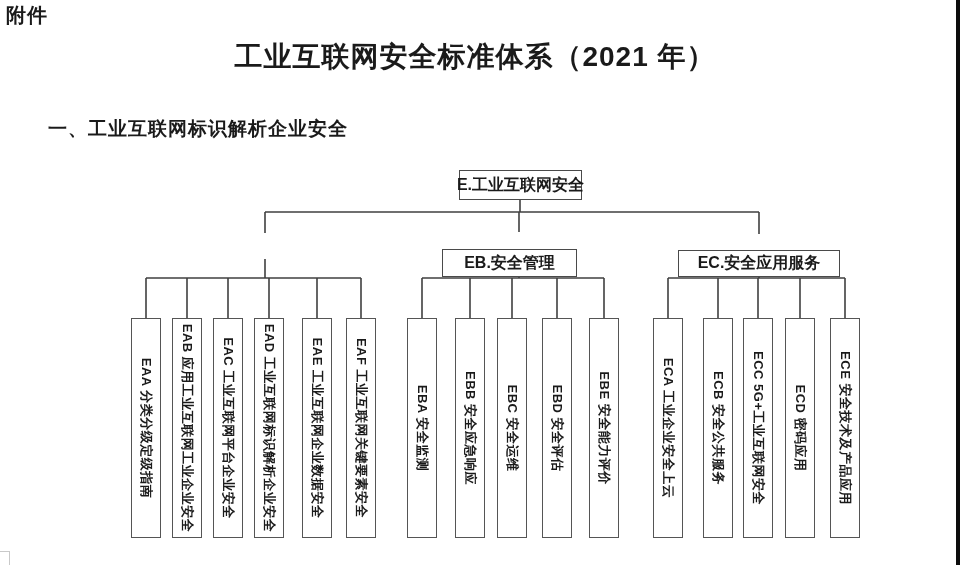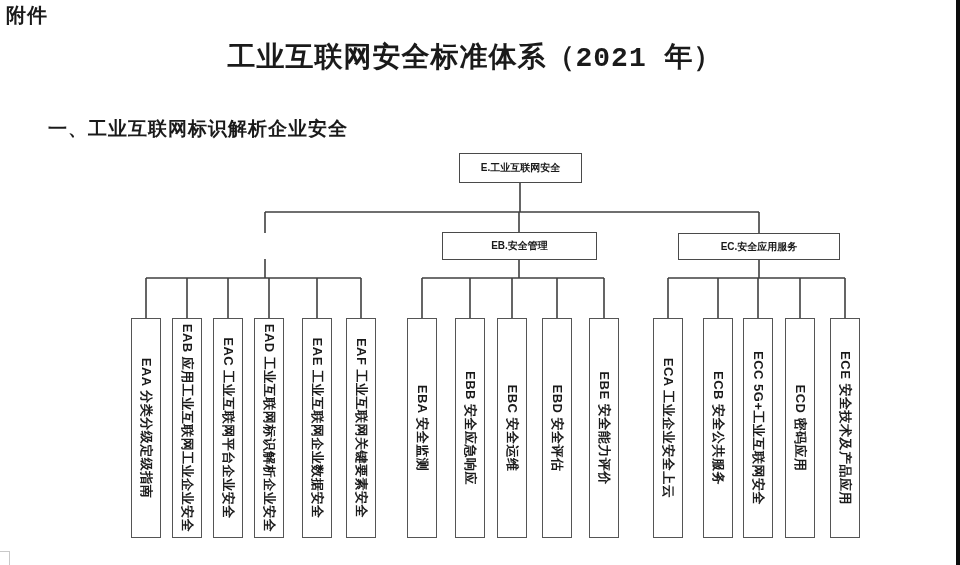--- a/index.html
+++ b/index.html
@@ -7,38 +7,39 @@
     width:960px; height:565px; position:relative; overflow:hidden;
     background:#ffffff; color:#1a1a1a;
     font-family:"Liberation Sans", sans-serif;
   }
   .attachment {
     position:absolute; left:6px; top:2px;
     font-size:20px; font-weight:bold; letter-spacing:1px;
   }
   .page-title {
     position:absolute; left:0; top:38px; width:950px;
-    text-align:center; font-size:28px; font-weight:bold; letter-spacing:1px;font-family:Liberation Mono, monospace;
+    text-align:center; font-size:28px; font-weight:bold; letter-spacing:1px;
   }
   .section-heading {
     position:absolute; left:48px; top:116px;
     font-size:19px; font-weight:600; letter-spacing:1px;
   }
   .diagram { position:absolute; left:0; top:0; width:960px; height:565px; }
   svg.connectors { position:absolute; left:0; top:0; }
   svg.connectors line { stroke:#3f3f3f; stroke-width:1.6; }
   .node {
     position:absolute; background:#ffffff; border:1.6px solid #4a4a4a;
     display:flex; align-items:center; justify-content:center;
-    font-weight:bold; font-size:10px; white-space:nowrap;
+    font-weight:bold; font-size:16px; white-space:nowrap;
     box-sizing:border-box;
+    margin-top:17px;
   }
   .root-node  { left:459px; top:153px; width:123px; height:30px; }
   .branch-ea  { left:193px; top:232px; width:149px; height:27px; }
-  .branch-eb  { left:442px; top:232px; width:155px; height:28px; }
+  .branch-eb  { left:442px; top:232px; width:135px; height:28px; }
   .branch-ec  { left:678px; top:233px; width:162px; height:27px; }
   .leaf {
     position:absolute; top:318px; width:30px; height:220px;
     background:#ffffff; border:1.6px solid #555555; box-sizing:border-box;
   }
   .leaf > span {
     position:absolute; left:50%; top:50%;
     transform:translate(-50%,-50%) rotate(90deg);
     white-space:nowrap; font-size:13px; font-weight:bold; letter-spacing:0.5px;
   }

